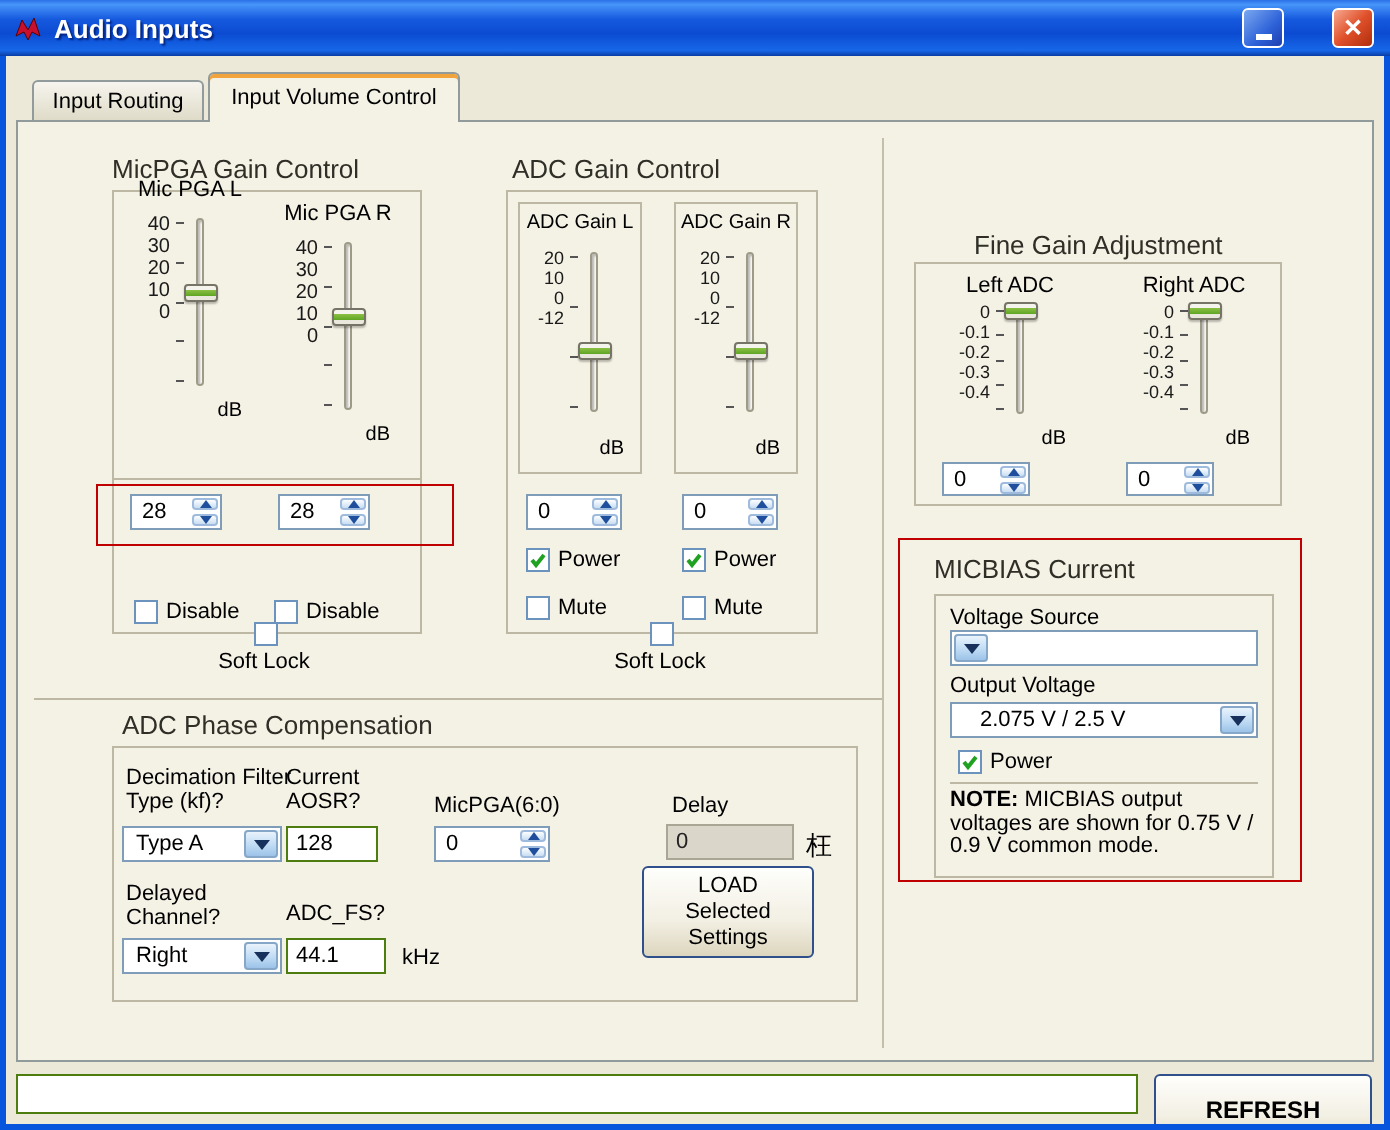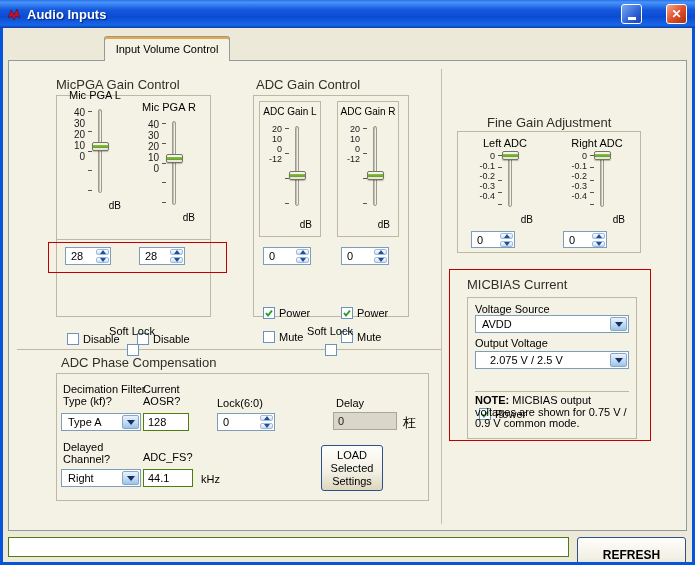--- a/index.html
+++ b/index.html
@@ -65,21 +65,21 @@
 
   
   .combo { position:absolute; display:flex; height:18px; background:#fff; border:1px solid #7F9DB9; }
   .combo .v { flex:1; font-size:11px; padding:2px 0 0 6px; white-space:nowrap; overflow:hidden; }
   .combo .d { width:17px; display:flex; align-items:center; justify-content:center;
     background:linear-gradient(180deg,#E9F3FC,#BCD9F3 60%,#9CC3E8); border:1px solid #86A7C8;
     border-radius:2px; margin:1px; }
   .combo .d i { border-left:4px solid transparent; border-right:4px solid transparent; border-top:5px solid #17315C; }
 
   
-  .cbrow { position:absolute; display:flex; align-items:center; gap:4px; font-size:11px;margin-top:33px; }
+  .cbrow { position:absolute; display:flex; align-items:center; gap:4px; font-size:11px; }
   .cb { width:12px; height:12px; background:#fff; border:1px solid #6B93BE; display:flex;
     align-items:center; justify-content:center; flex:none; }
 
   
   .tinput { position:absolute; background:#fff; border:1px solid #4d7c0f; font-size:11px; padding:2px 4px;
     font-family:"Liberation Sans",sans-serif; }
   .dinput { position:absolute; background:#DAD6CA; border:1px solid #A9A696; font-size:11px; padding:2px 4px; color:#222; }
   .btn { position:absolute; display:flex; align-items:center; justify-content:center; text-align:center;
     font-size:11px; background:linear-gradient(180deg,#FEFEFB,#F2EFE3 60%,#DDD6BE);
     border:1px solid #30508C; border-radius:3px; }
@@ -97,20 +97,21 @@
     </svg>
     <span class="title">Audio Inputs</span>
     <div class="win-btn btn-min">
         <i></i>
       </div>
     <div class="win-btn btn-close">
         <span>✕</span>
       </div>
   </div>
 
+  <div class="tab tab-inactive">Input Routing</div>
   <div class="tab tab-active">Input Volume Control</div>
 
   <div class="tabpage">
 
     <div class="hline" style="left:8px;top:288px;width:424px"></div>
     <div class="vline" style="left:432px;top:8px;height:455px"></div>
 
     <div class="heading" style="left:47px;top:16px">MicPGA Gain Control</div>
     <div class="gbox" style="left:47px;top:34px;width:155px;height:222px"></div>
     <div class="hline" style="left:47px;top:178px;width:155px"></div>
@@ -368,21 +369,20 @@
           </div>
         </div>
     </div>
 
     <div class="annot" style="left:440px;top:208px;width:202px;height:172px"></div>
     <div class="heading" style="left:458px;top:216px">MICBIAS Current</div>
     <div class="gbox" style="left:458px;top:236px;width:170px;height:142px"></div>
 
     <div class="lbl" style="left:466px;top:242px">Voltage Source</div>
     <div class="combo" style="left:466px;top:254px;width:154px">
-      <div class="v">AVDD</div>
       <div class="d">
           <i></i>
         </div>
     </div>
 
     <div class="lbl" style="left:466px;top:276px">Output Voltage</div>
     <div class="combo" style="left:466px;top:290px;width:154px">
       <div class="v" style="padding-left:14px">2.075 V / 2.5 V</div>
       <div class="d">
           <i></i>
@@ -401,21 +401,21 @@
     <div class="hline" style="left:466px;top:330px;width:154px"></div>
     <div class="abs note" style="left:466px;top:334px;width:152px">
       <b>NOTE:</b><span> MICBIAS output voltages are shown for 0.75 V / 0.9 V common mode.</span>
     </div>
 
     <div class="heading" style="left:52px;top:294px">ADC Phase Compensation</div>
     <div class="gbox" style="left:47px;top:312px;width:373px;height:128px"></div>
 
     <div class="lbl" style="left:54px;top:322px;width:92px">Decimation Filter Type (kf)?</div>
     <div class="lbl" style="left:134px;top:322px;width:55px">Current AOSR?</div>
-    <div class="lbl" style="left:208px;top:336px">Lock(6:0)</div>
+    <div class="lbl" style="left:208px;top:336px">MicPGA(6:0)</div>
 
     <div class="combo" style="left:52px;top:352px;width:80px">
       <div class="v">Type A</div>
       <div class="d">
           <i></i>
         </div>
     </div>
     <input class="tinput" style="left: 134px; top: 352px; width: 46px; height: 18px;" value="128">
     <div class="spin" style="left:208px;top:352px;width:58px">
       <div class="v">0</div>
@@ -438,21 +438,21 @@
 
     <div class="combo" style="left:52px;top:408px;width:80px">
       <div class="v">Right</div>
       <div class="d">
           <i></i>
         </div>
     </div>
     <input class="tinput" style="left: 134px; top: 408px; width: 50px; height: 18px;" value="44.1">
     <div class="lbl" style="left:192px;top:412px">kHz</div>
 
-    <div class="btn" style="left:312px;top:384px;width:62px;height:46px">
+    <div class="btn" style="left:312px;top:372px;width:86px;height:46px">
       <span style="width:72px;line-height:13px">LOAD Selected Settings</span>
     </div>
   </div>
 
   <input class="tinput" style="left: 8px; top: 537px; width: 561px; height: 20px;" value="">
   <div class="btn" style="left:577px;top:537px;width:109px;height:36px;font-weight:bold;font-size:12px">REFRESH</div>
 
   <div class="frame"></div>
 </div>
 

